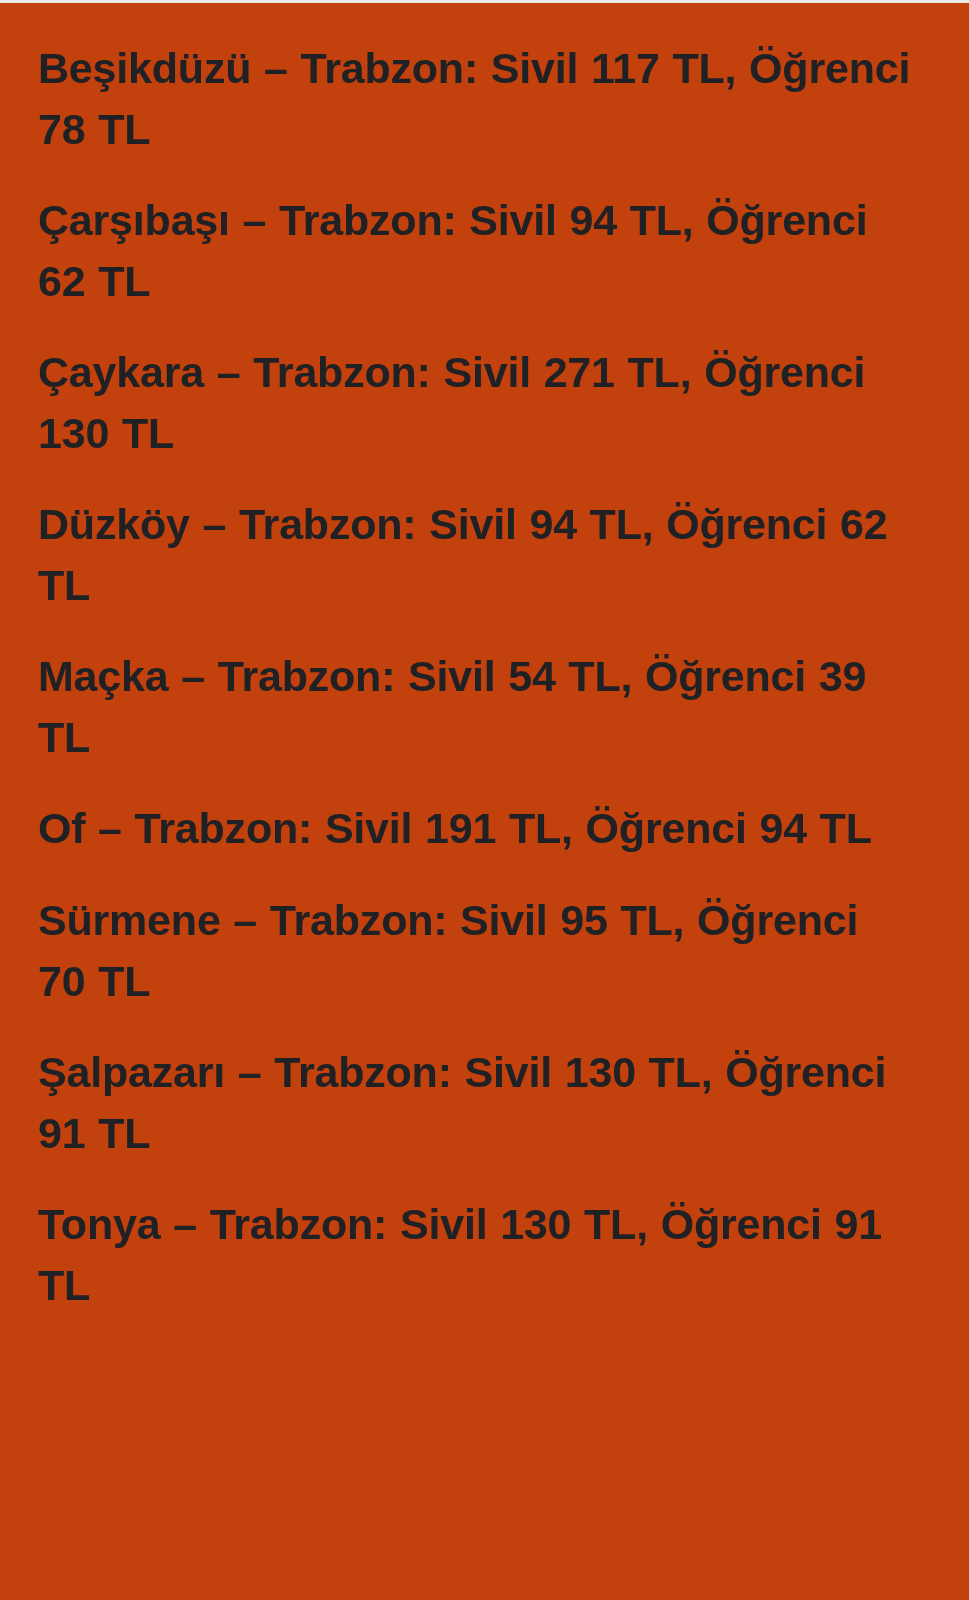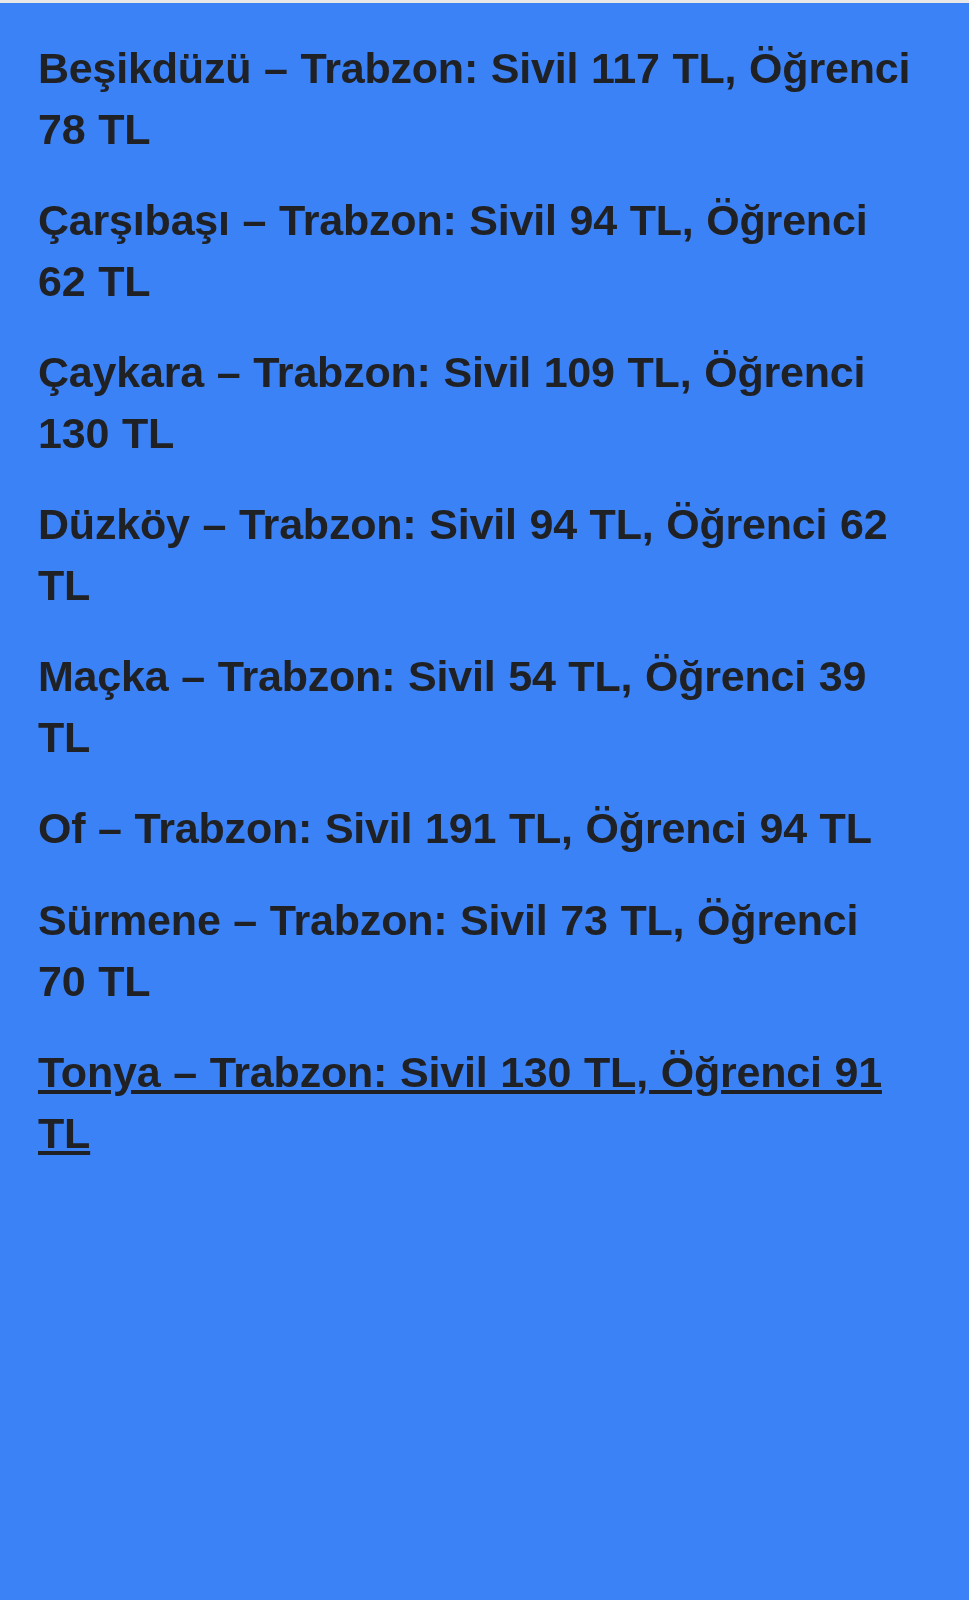--- a/index.html
+++ b/index.html
@@ -11,21 +11,21 @@
     width: 969px;
     min-height: 1600px;
     font-family: "Liberation Sans", sans-serif;
     color: #1b1c1e;
     -webkit-font-smoothing: antialiased;
   }
   .page {
     position: relative;
     width: 969px;
     min-height: 1600px;
-    background: #3b82f6;
+    background: #c2410c;
     box-sizing: border-box;
     padding: 0;
     overflow: hidden;
   }
   .top-rule {
     position: absolute;
     top: 0;
     left: 0;
     width: 969px;
     height: 3px;
@@ -40,31 +40,31 @@
     font-size: 43px;
     line-height: 1.42;
     font-weight: 700;
     letter-spacing: -0.2px;
     color: #202124;
     margin: 0 0 30px 0;
     word-spacing: 1px;
   }
   .fare-item:last-child {
     margin-bottom: 4px;
-    text-decoration: underline;
   }
 </style>
 </head>
 <body>
 
 <div class="page">
   <div class="top-rule"></div>
   <ul class="fare-list">
     <li class="fare-item">Beşikdüzü – Trabzon: Sivil 117 TL, Öğrenci 78 TL</li>
     <li class="fare-item">Çarşıbaşı – Trabzon: Sivil 94 TL, Öğrenci 62 TL</li>
-    <li class="fare-item">Çaykara – Trabzon: Sivil 109 TL, Öğrenci 130 TL</li>
+    <li class="fare-item">Çaykara – Trabzon: Sivil 271 TL, Öğrenci 130 TL</li>
     <li class="fare-item">Düzköy – Trabzon: Sivil 94 TL, Öğrenci 62 TL</li>
     <li class="fare-item">Maçka – Trabzon: Sivil 54 TL, Öğrenci 39 TL</li>
     <li class="fare-item">Of – Trabzon: Sivil 191 TL, Öğrenci 94 TL</li>
-    <li class="fare-item">Sürmene – Trabzon: Sivil 73 TL, Öğrenci 70 TL</li>
+    <li class="fare-item">Sürmene – Trabzon: Sivil 95 TL, Öğrenci 70 TL</li>
+    <li class="fare-item">Şalpazarı – Trabzon: Sivil 130 TL, Öğrenci 91 TL</li>
     <li class="fare-item">Tonya – Trabzon: Sivil 130 TL, Öğrenci 91 TL</li>
   </ul>
 </div>
 
 </body></html>

